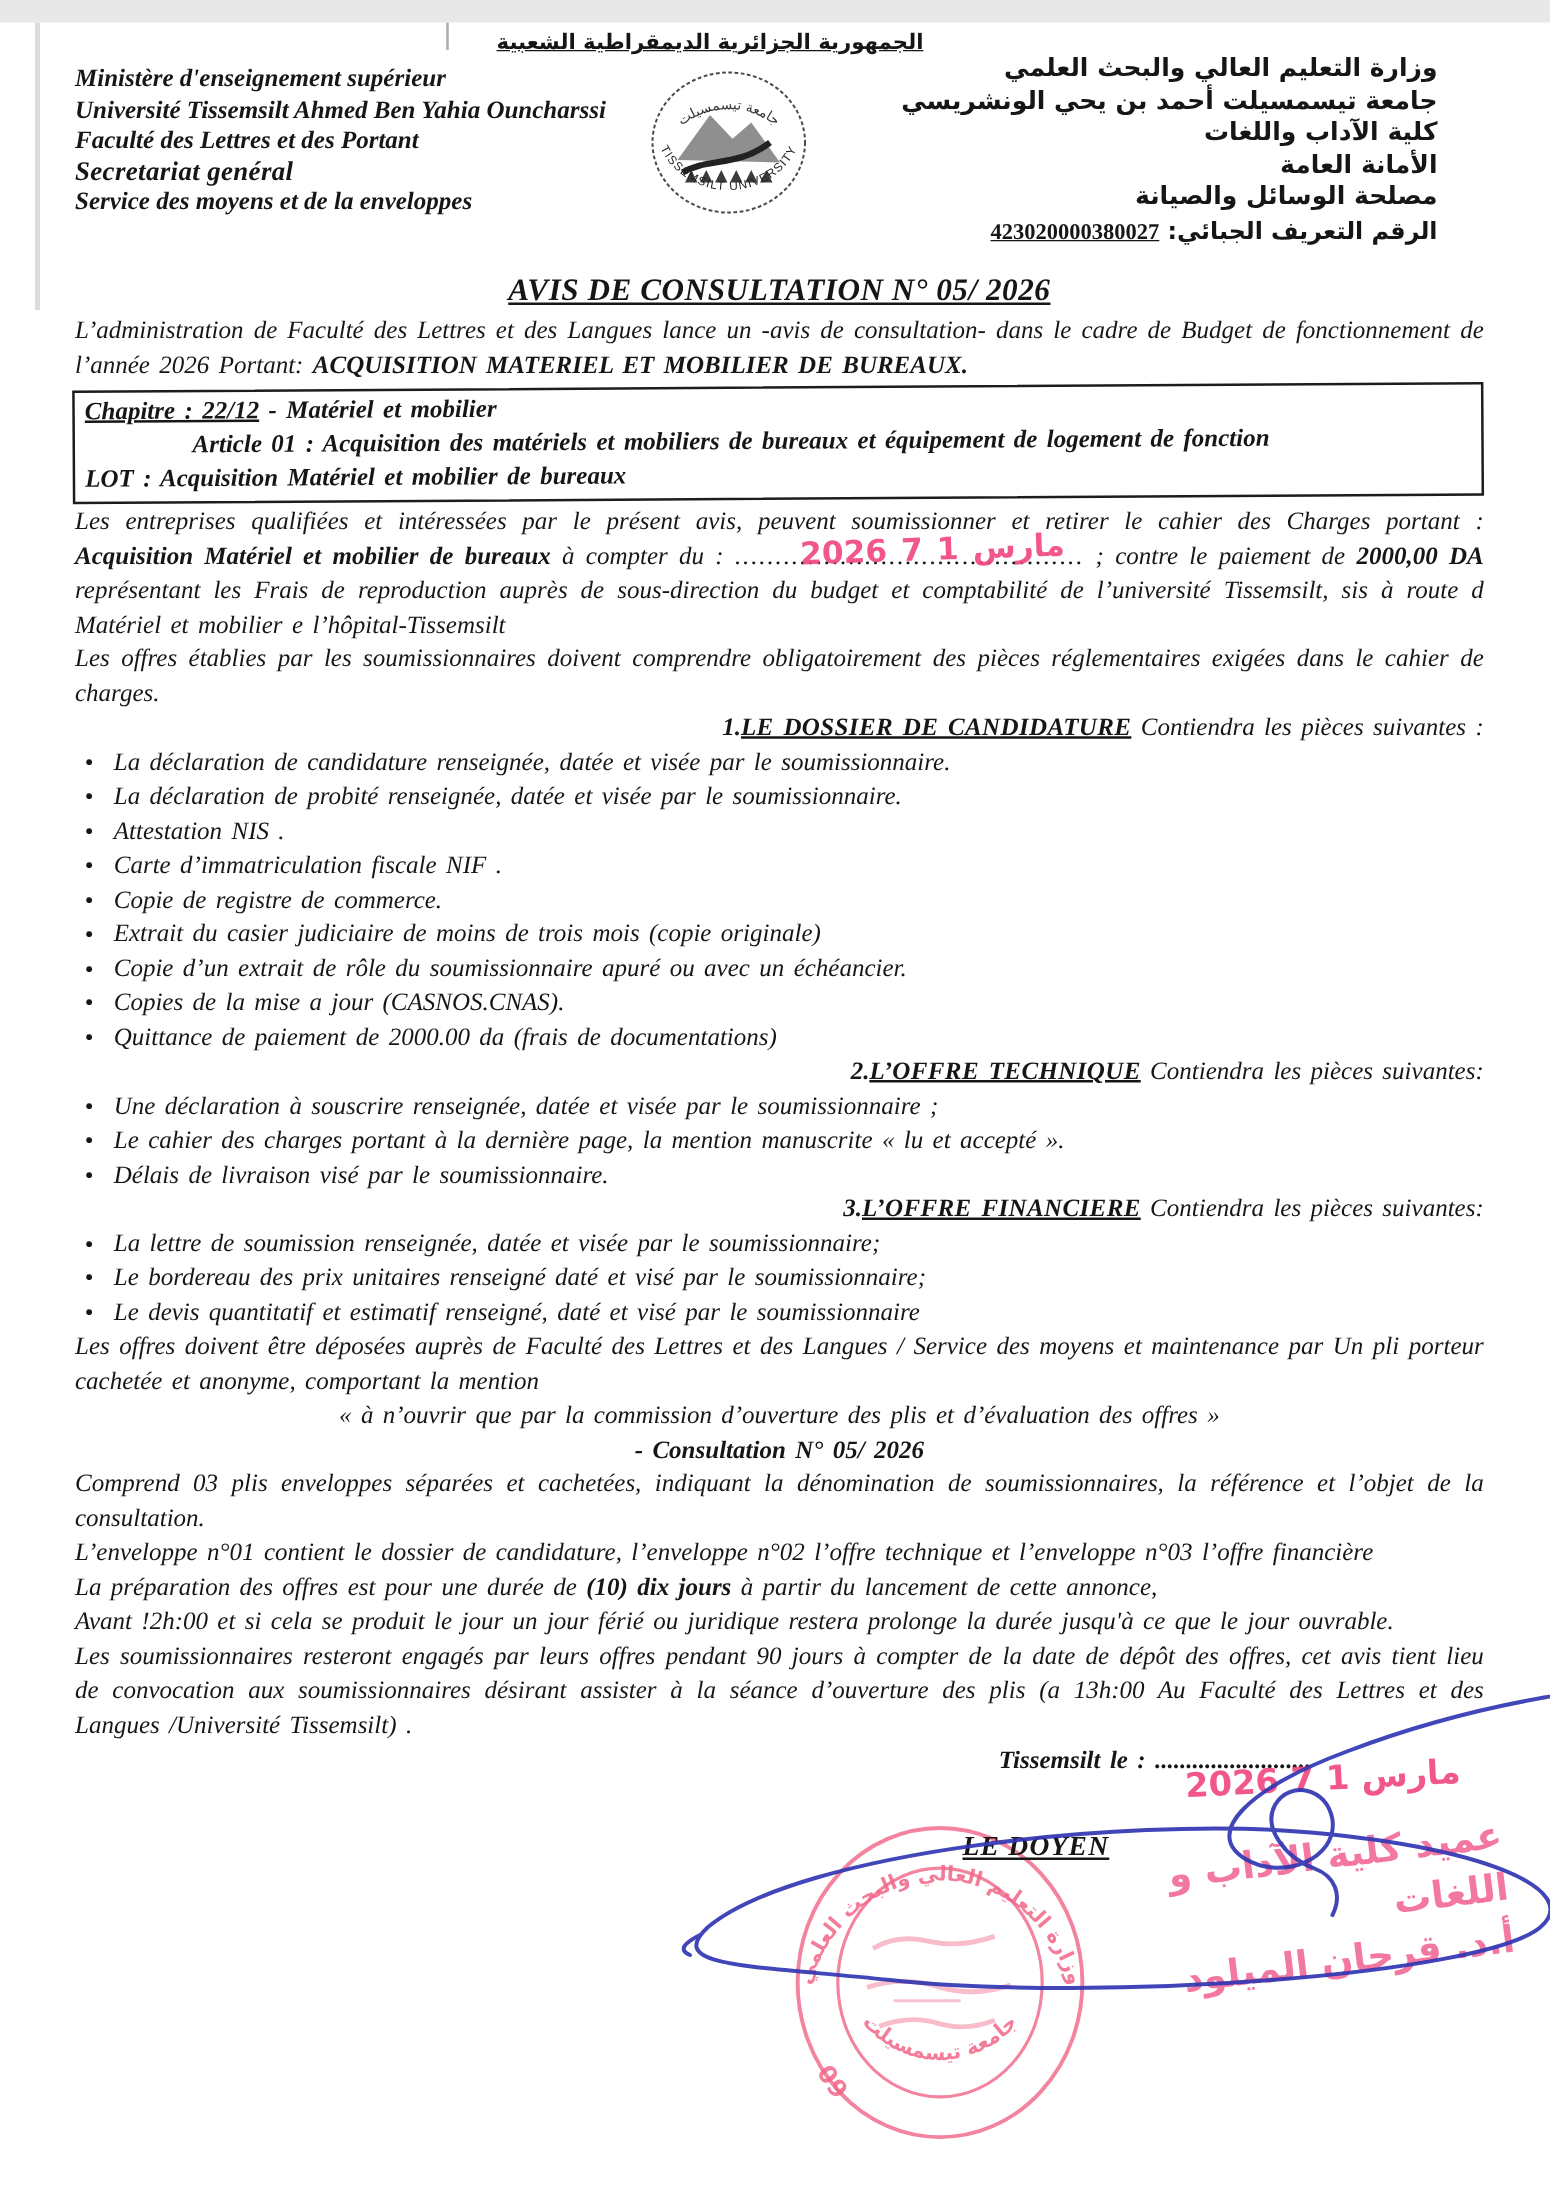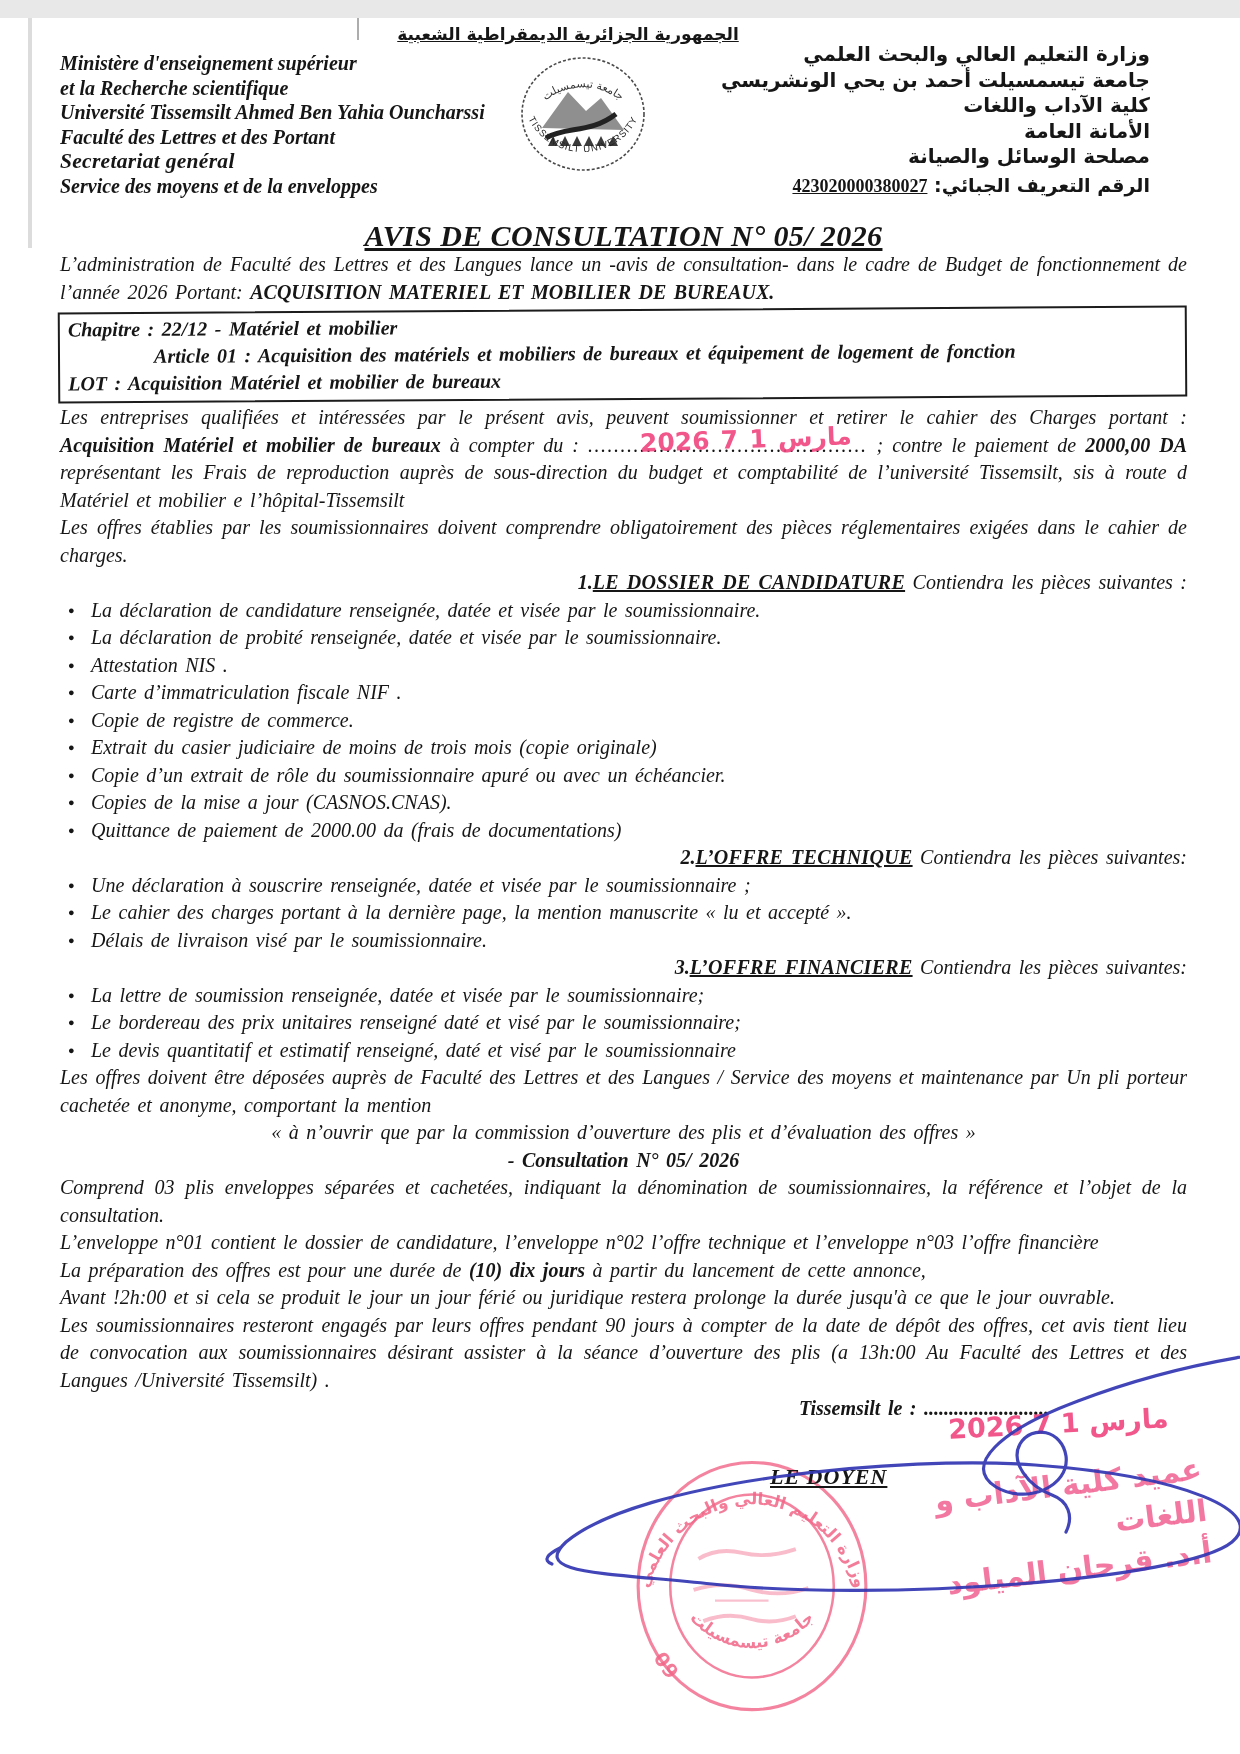--- a/index.html
+++ b/index.html
@@ -3,39 +3,39 @@
 <meta charset="utf-8">
 <style>
   html,body{margin:0;padding:0;background:#e8e8e8;}
   .page{position:relative;width:1240px;height:1754px;background:#ffffff;overflow:hidden;
         font-family:"Liberation Serif",serif;color:#161616;margin:18px auto;}
   .scan-edge{position:absolute;left:28px;top:0;width:4px;height:230px;background:#9a9a9a;opacity:.35;}
   .scan-edge2{position:absolute;left:357px;top:0;width:2px;height:22px;background:#777;opacity:.6;}
 
   .ar{font-family:"DejaVu Sans",sans-serif;}
   .b{font-weight:bold;}
-  .u{}
+  .u{text-decoration:underline;}
 
   .republic{position:absolute;left:378px;top:6px;width:380px;text-align:center;
             font-weight:bold;font-size:17px;text-decoration:underline;}
 
   .hdr-left{position:absolute;left:60px;top:33px;font-size:20px;font-weight:bold;
             font-style:italic;line-height:24.6px;white-space:nowrap;}
   .hdr-left .secretariat{font-size:21.5px;letter-spacing:.3px;}
 
   .hdr-right{position:absolute;right:90px;top:24px;direction:rtl;text-align:right;
              font-weight:bold;font-size:20px;line-height:25.5px;}
   .hdr-right .tax{margin-top:3px;font-size:19px;}
   .hdr-right .tax .num{font-family:"Liberation Serif",serif;font-size:18px;
              font-weight:bold;text-decoration:underline;unicode-bidi:embed;direction:ltr;}
 
   .logo-svg{position:absolute;left:508px;top:36px;}
 
   .title{position:absolute;left:60px;right:53px;top:201px;text-align:center;
-         font-size:30px;font-weight:bold;font-style:italic;letter-spacing:.4px;}
+         font-size:25px;font-weight:bold;font-style:italic;letter-spacing:.4px;}
   .title span{text-decoration:underline;}
 
   .doc{position:absolute;left:60px;right:53px;top:233px;font-size:20px;line-height:27.5px;
        text-align:justify;font-style:italic;word-spacing:2.5px;}
   .doc p{margin:0;}
   .box{border:2px solid #1c1c1c;margin:3px 0 4px -2px;padding:2px 10px 4px 8px;
        transform:rotate(-0.35deg);font-weight:bold;line-height:27px;text-align:left;}
   .box .article{margin-left:86px;}
   ul.docs{margin:0;padding:0;list-style:none;}
   ul.docs li{position:relative;padding-left:31px;text-align:left;}
@@ -65,21 +65,20 @@
 <body>
 
 <div class="page">
   <div class="scan-edge"></div>
   <div class="scan-edge2"></div>
 
   <div class="republic ar">الجمهورية الجزائرية الديمقراطية الشعبية</div>
 
   <div class="hdr-left">
     <div>Ministère d'enseignement supérieur</div>
-    <div>et la Recherche scientifique</div>
     <div>Université Tissemsilt Ahmed Ben Yahia Ouncharssi</div>
     <div>Faculté des Lettres et des Portant</div>
     <div class="secretariat">Secretariat genéral</div>
     <div>Service des moyens et de la enveloppes</div>
   </div>
 
   <svg class="logo-svg" width="150" height="122" viewBox="0 0 150 122">
     <ellipse cx="75" cy="60" rx="61" ry="56" fill="none" stroke="#4a4a4a" stroke-width="1.6" stroke-dasharray="3 2"></ellipse>
     <defs>
       <path id="logo-top-arc" d="M 22,70 A 55,50 0 0 1 128,70" fill="none"></path>

